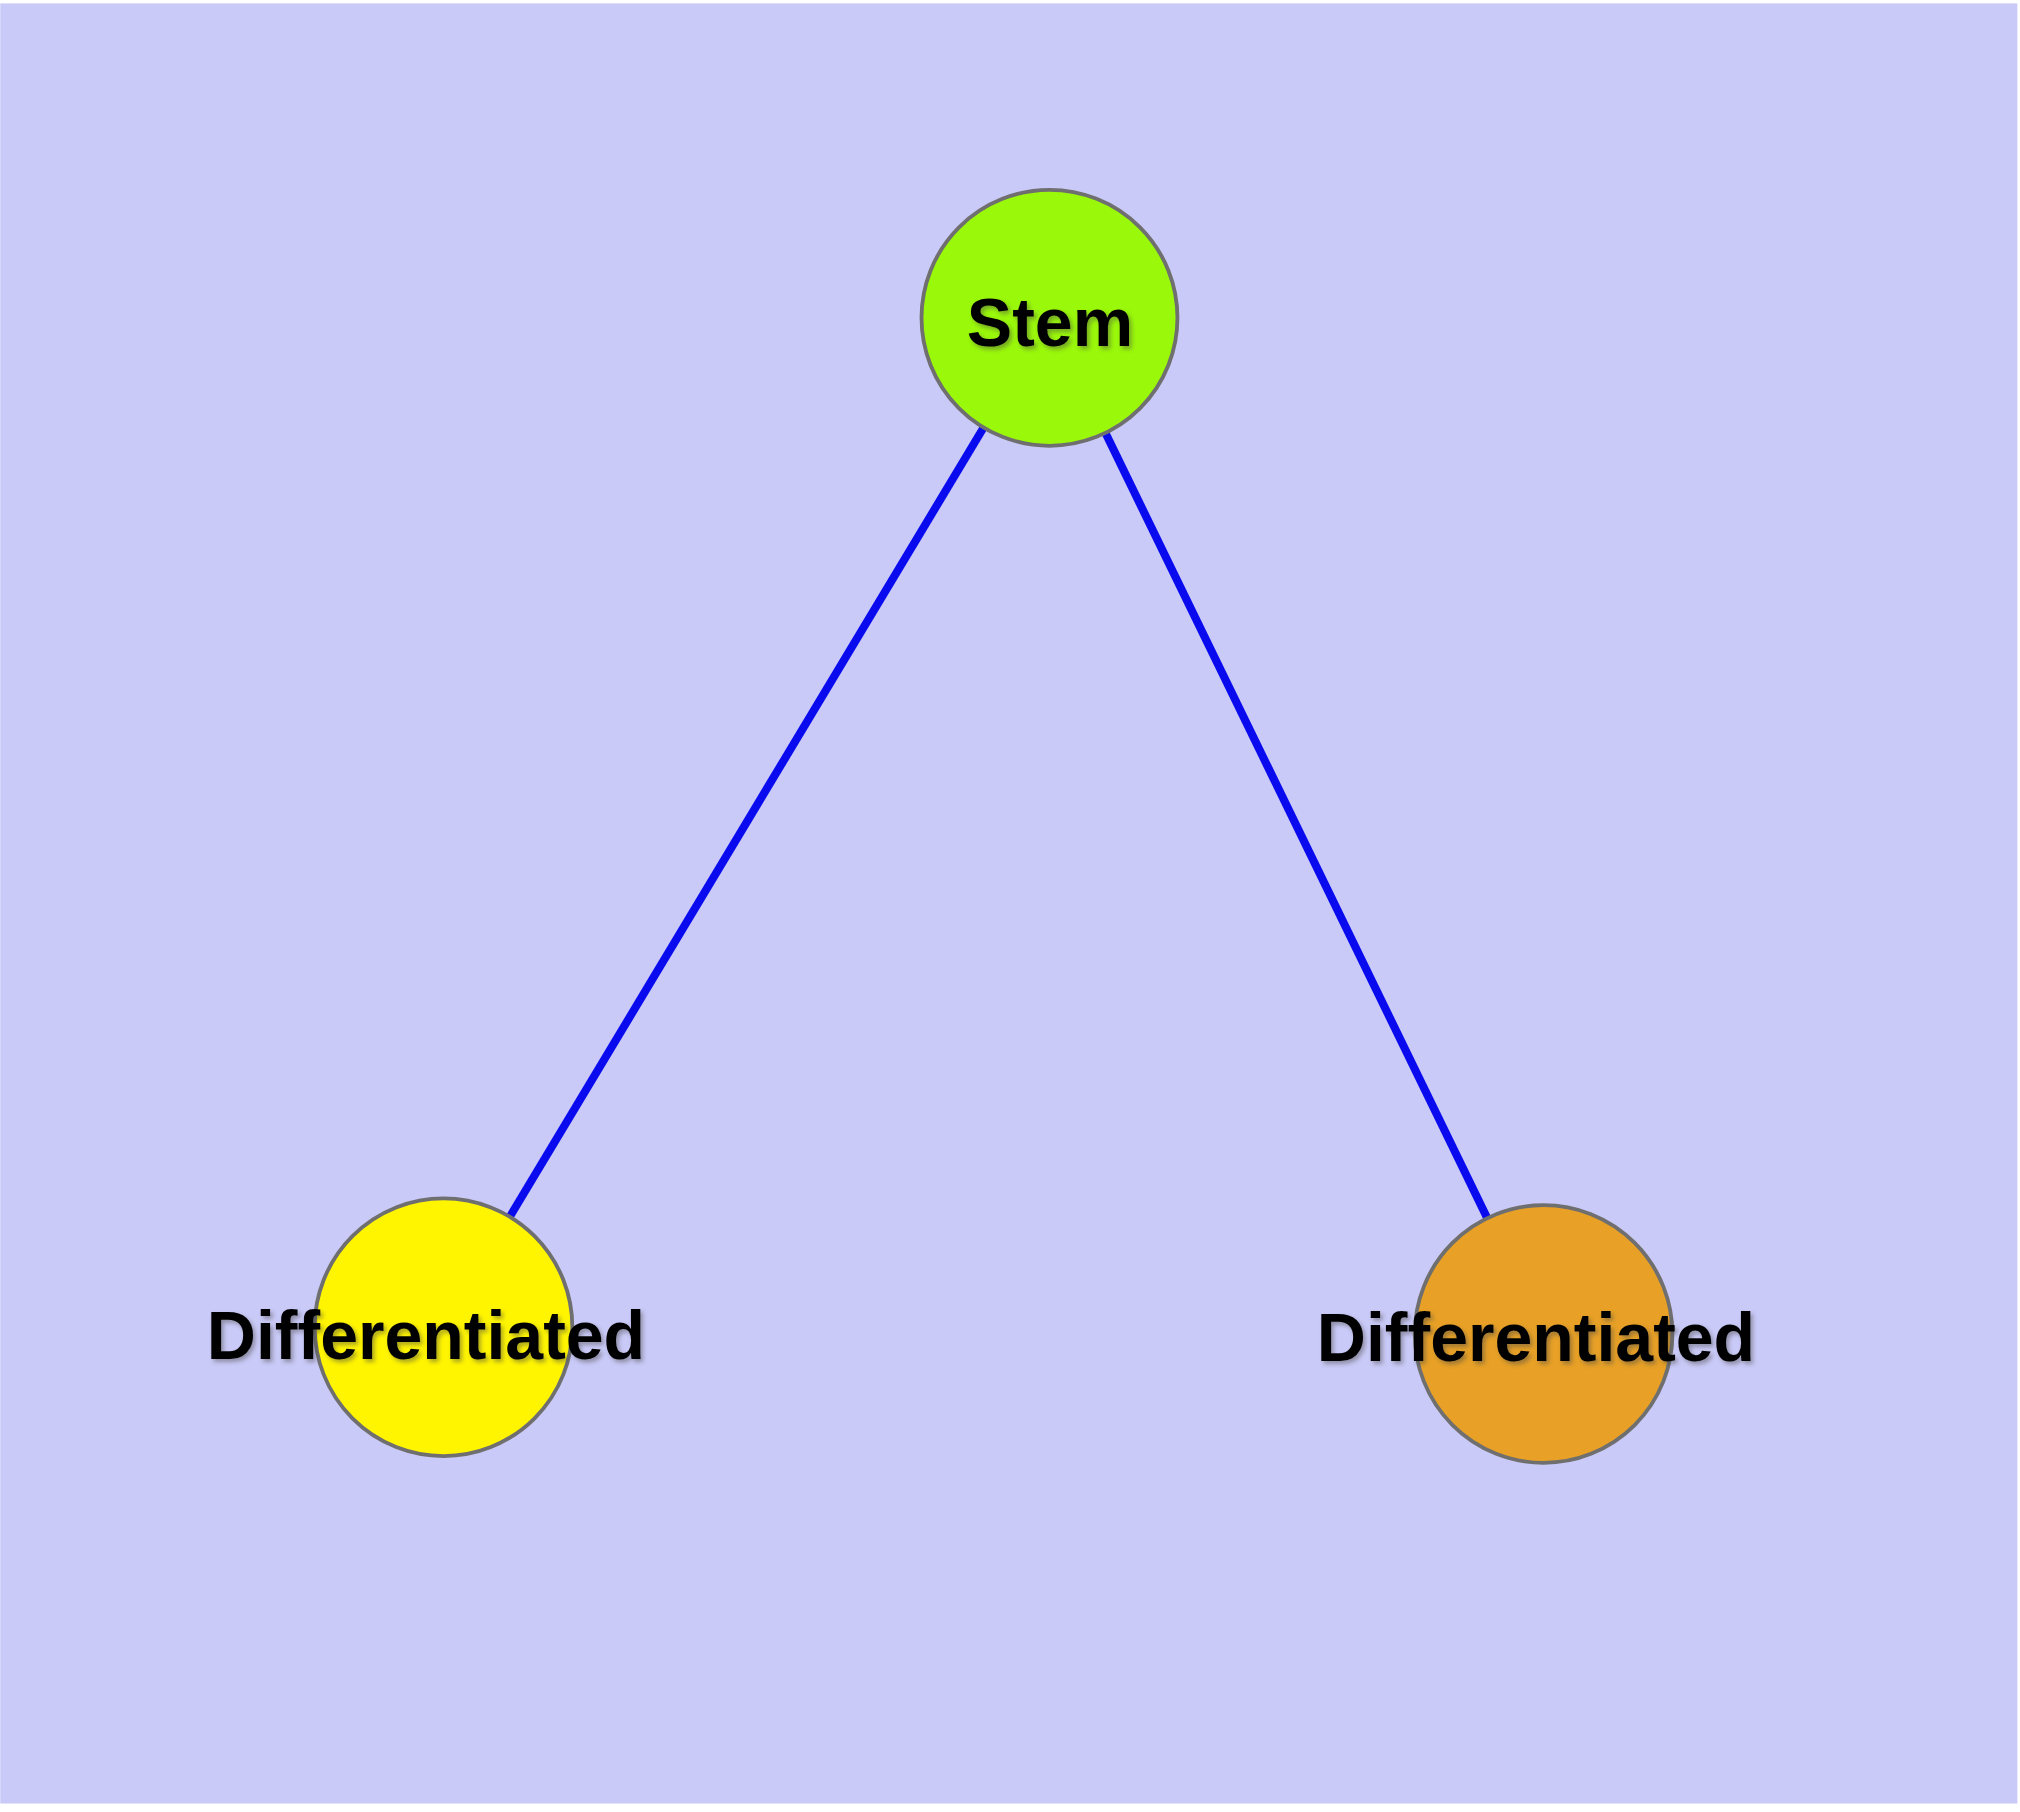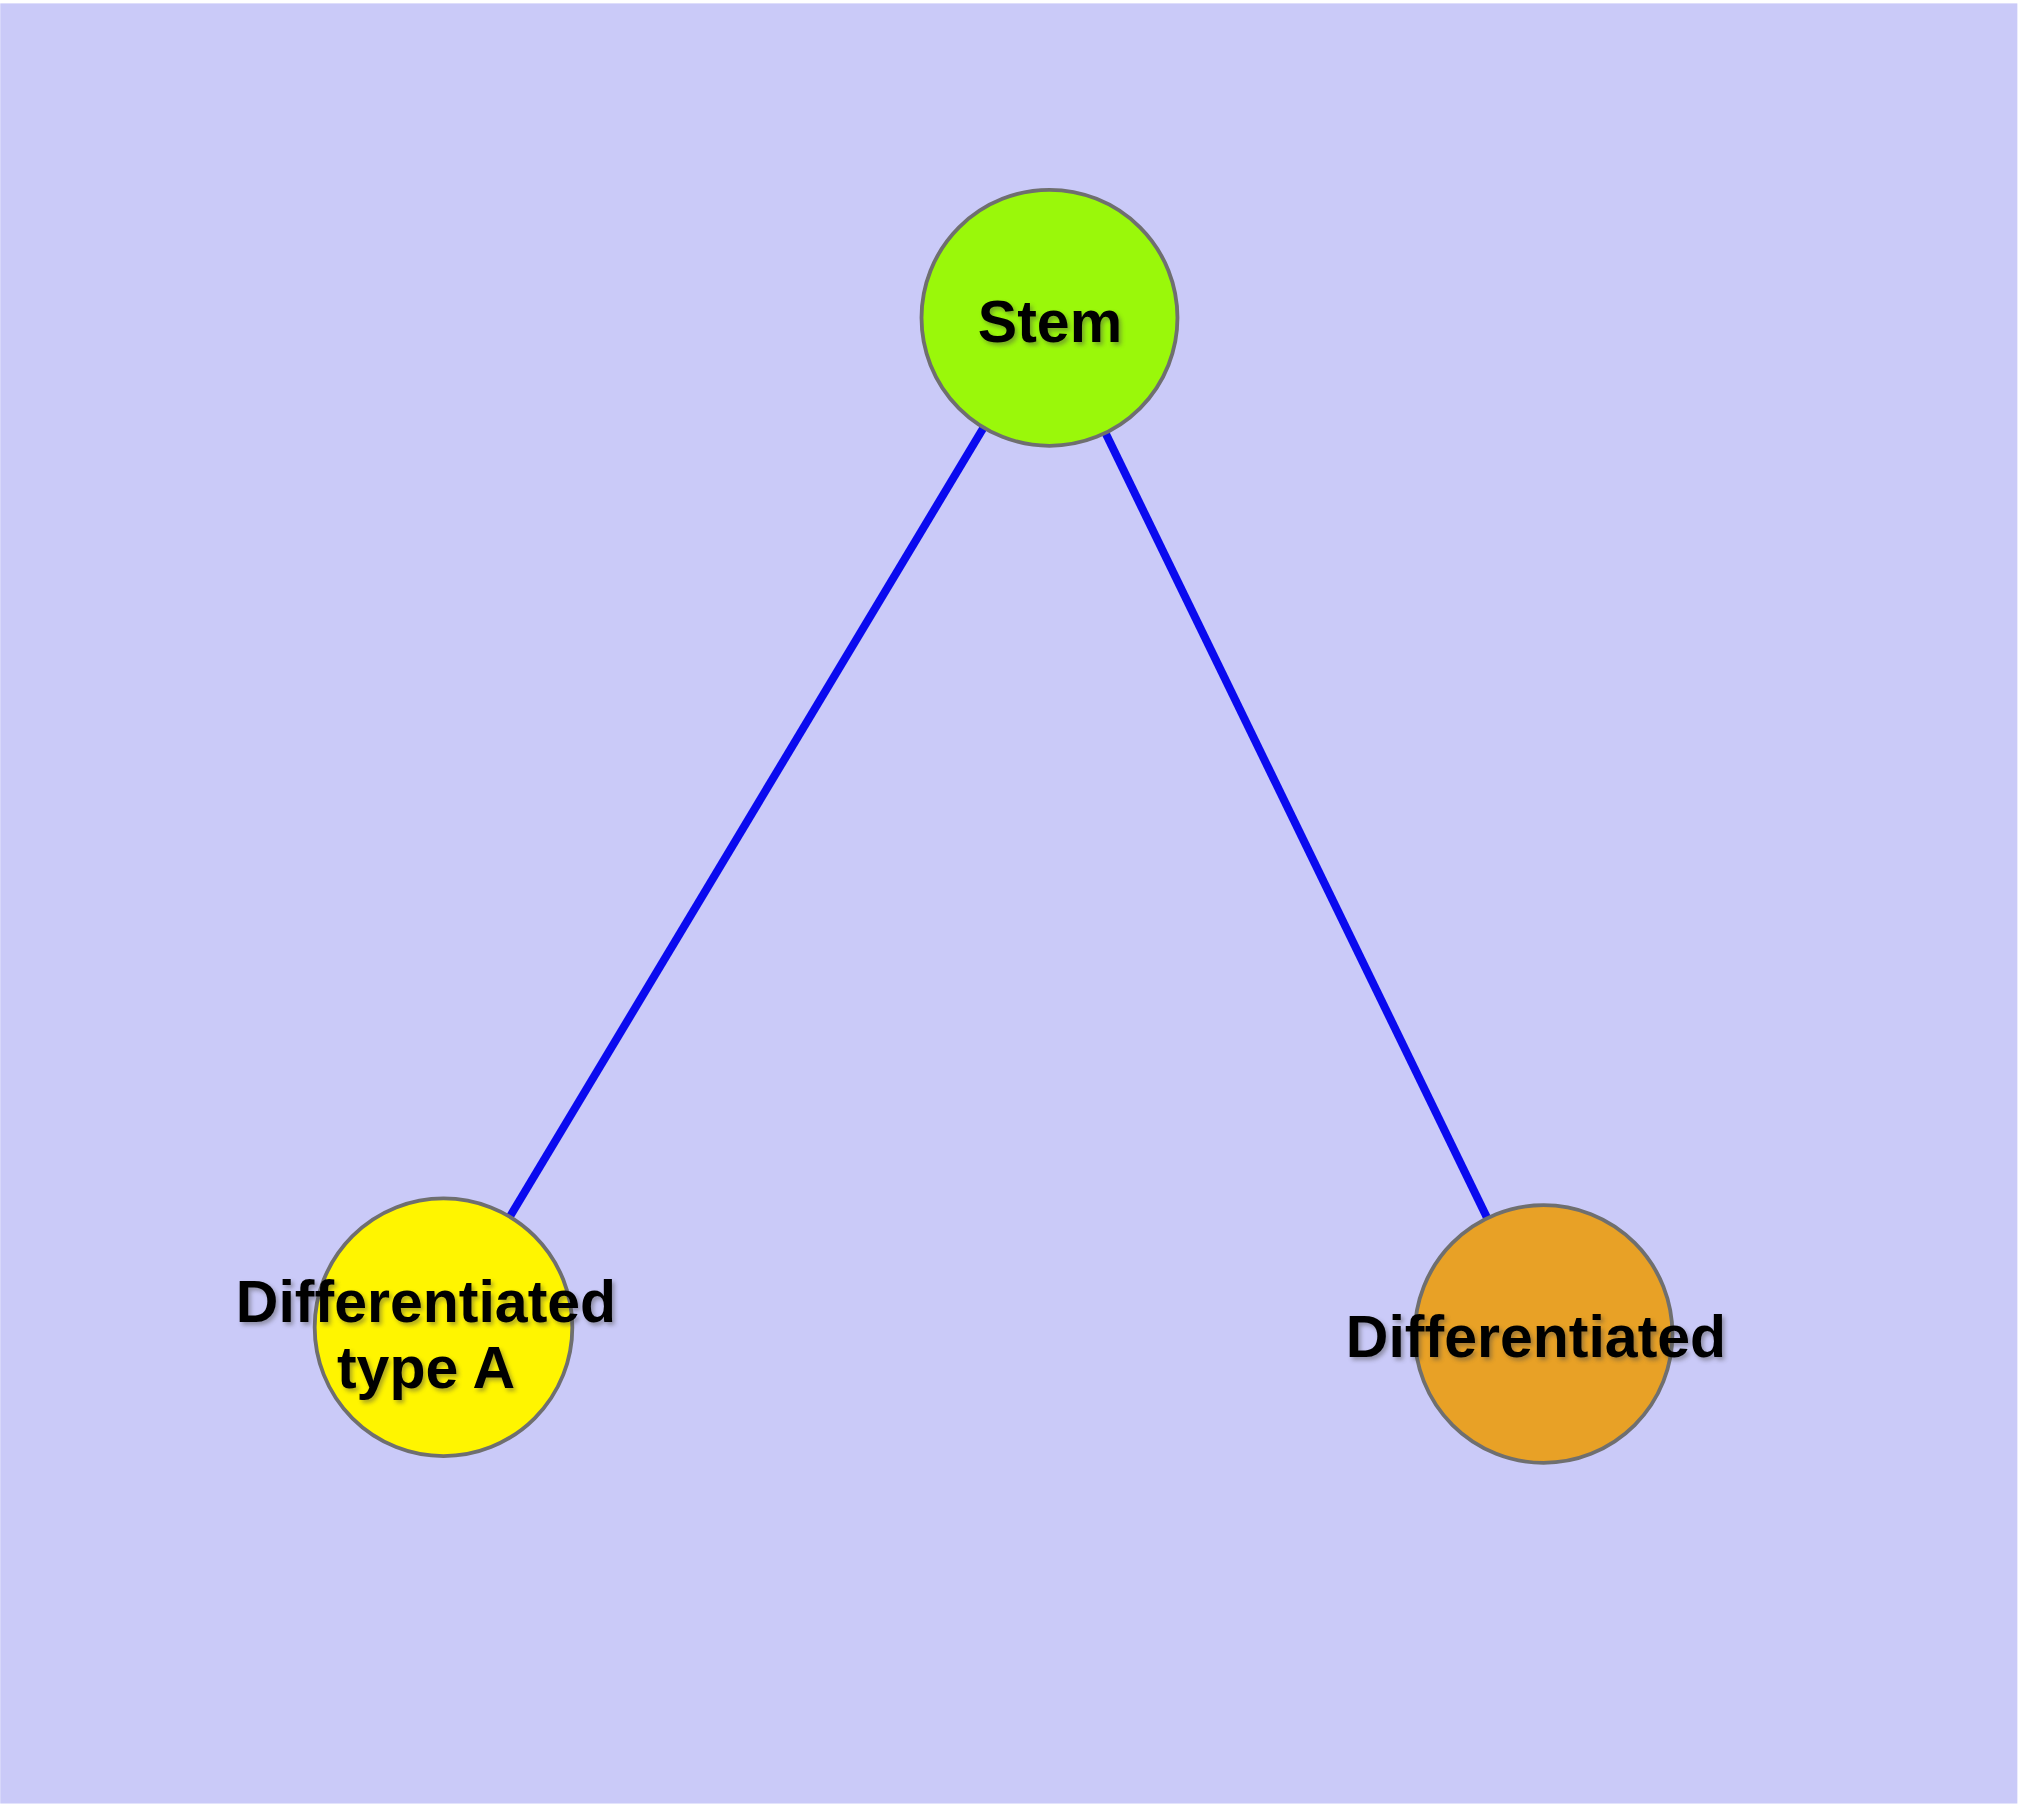--- a/index.html
+++ b/index.html
@@ -28,21 +28,21 @@
   .node {
     stroke: #6F6F6F;
     stroke-width: 4.5;
   }
   .node-label {
     position: absolute;
     transform: translate(-50%, -50%);
     text-align: center;
     color: #000000;
     font-weight: bold;
-    font-size: 59px;
+    font-size: 68px;
     line-height: 1.12;
     white-space: nowrap;
     text-shadow: 2.5px 3.4px 4.2px rgba(70,70,70,0.45);
     pointer-events: none;
   }
   .node-label .line { display: block; }
 </style>
 </head>
 <body>
 
@@ -59,21 +59,20 @@
     <circle class="node" cx="523" cy="1566" r="152" fill="#FFF500"></circle>
     <circle class="node" cx="1821" cy="1574" r="152" fill="#E8A126"></circle>
   </svg>
 
   <div class="node-label" style="left:1050px; top:322px;">
     <span class="line">Stem</span>
   </div>
 
   <div class="node-label" style="left:426px; top:1335px;">
     <span class="line">Differentiated</span>
-    <span class="line">type A</span>
   </div>
 
   <div class="node-label" style="left:1536px; top:1337px;">
     <span class="line">Differentiated</span>
   </div>
 
 </div>
 
 
 </body></html>

